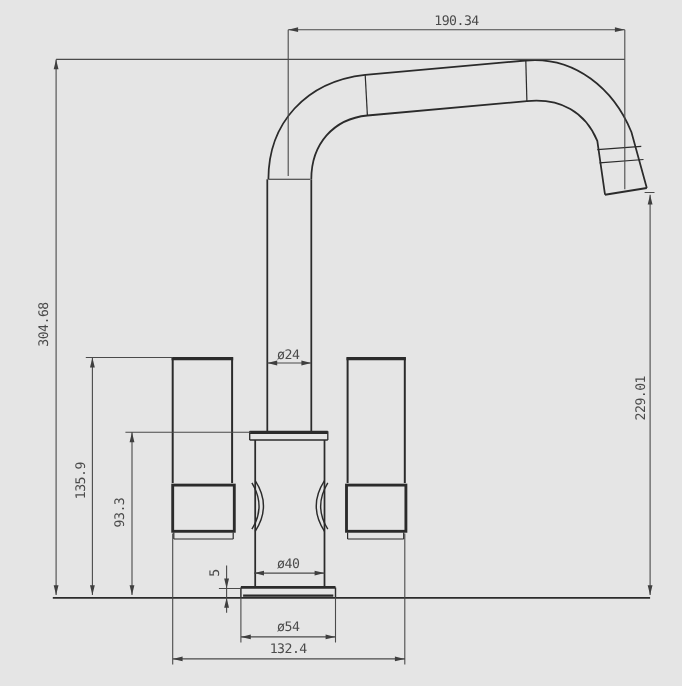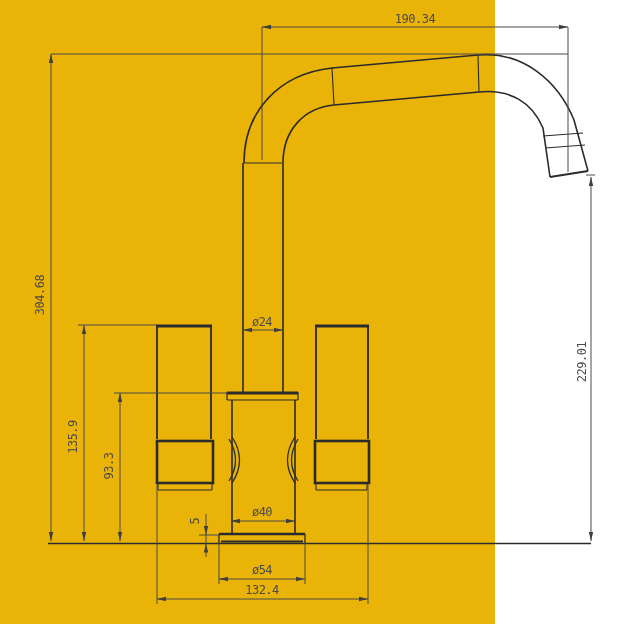--- a/index.html
+++ b/index.html
@@ -1,17 +1,17 @@
 <!DOCTYPE html>
 <html><head>
 <meta charset="utf-8">
 <style>
   html,body { margin:0; padding:0; background:#ffffff; }
   .canvas {
-    width:495px; height:624px; position:relative; background:#eab308;
+    width:620px; height:624px; position:relative; background:#e5e5e5;
     font-family:"DejaVu Sans Mono", monospace;
   }
   svg { display:block; }
   .obj  { stroke:#2b2b2b; fill:none; }
   .dim  { stroke:#4a4a4a; fill:none; stroke-width:1; }
   .arr  { fill:#3f3f3f; stroke:none; }
   text.dimtxt {
     font-family:"DejaVu Sans Mono", monospace;
     font-size:12px; fill:#4b4b4b; letter-spacing:-0.5px;
   }

